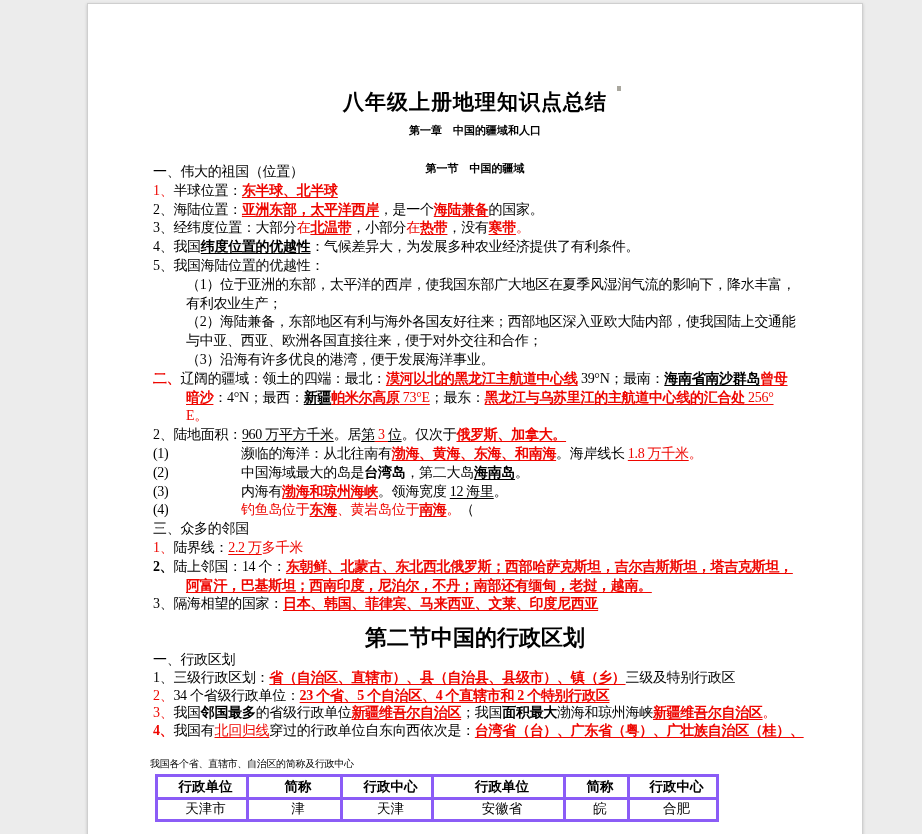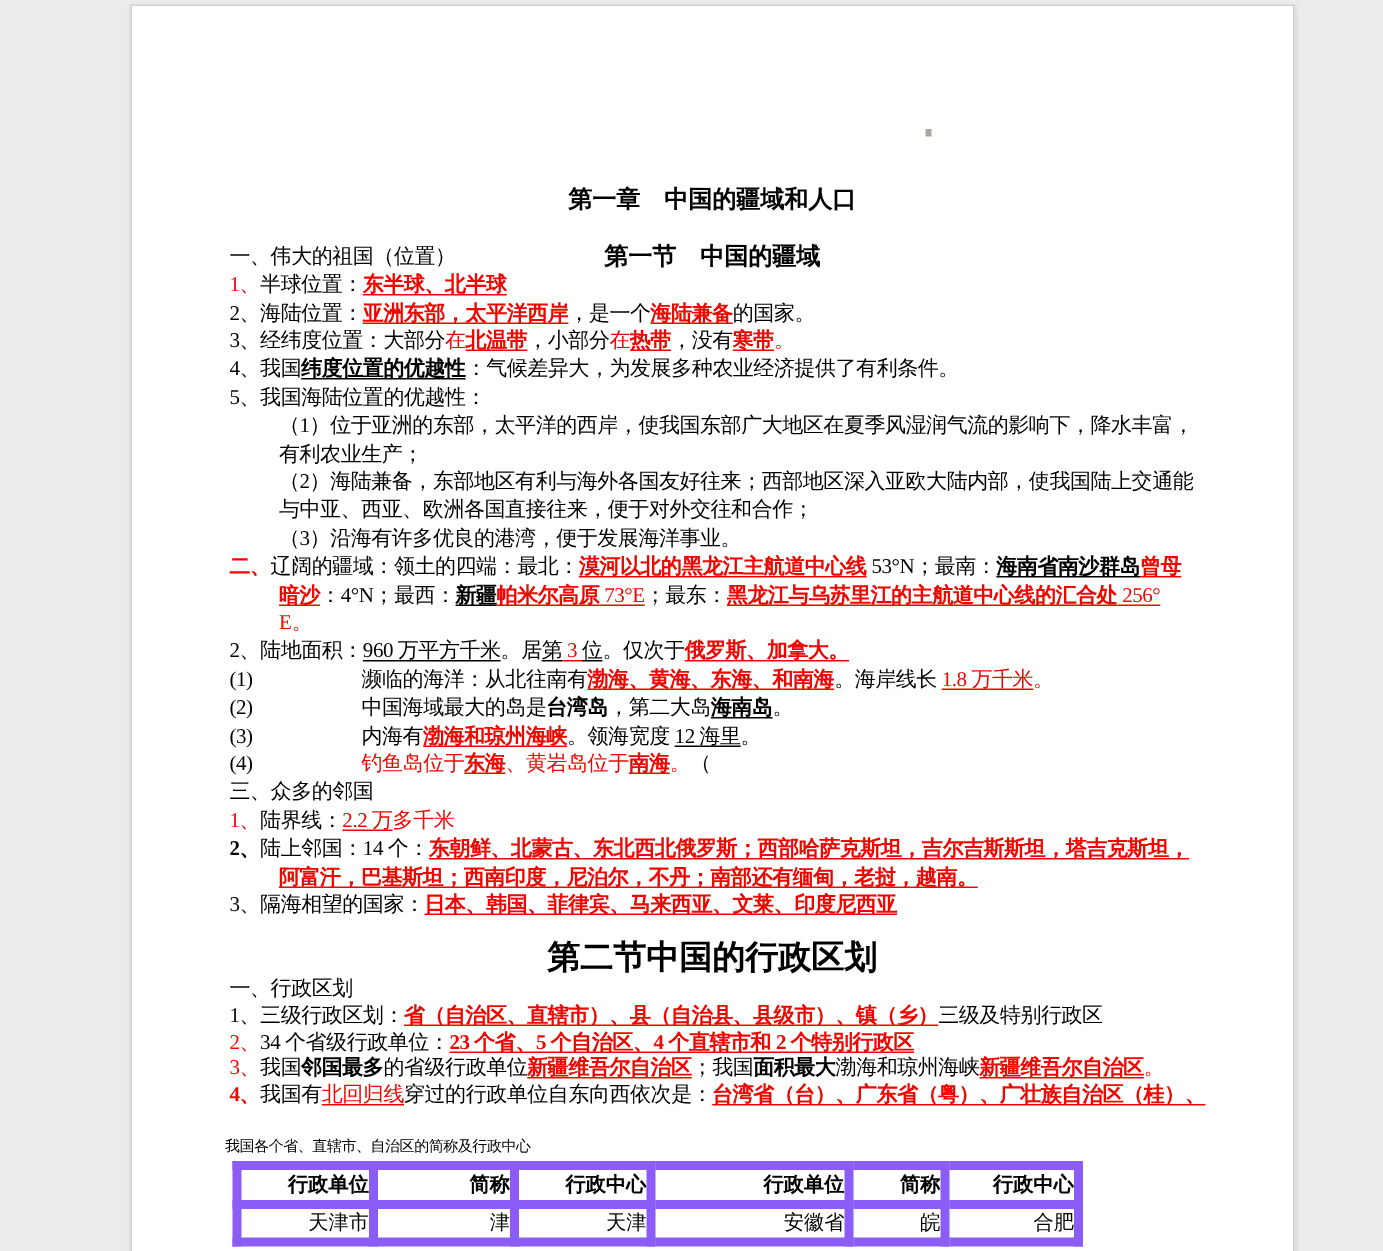--- a/index.html
+++ b/index.html
@@ -17,21 +17,21 @@
   }
   .doc-title{
     position:absolute;top:84px;left:0;right:0;margin:0;text-align:center;
     font-size:21px;font-weight:bold;letter-spacing:1px;
   }
   .cursor-mark{
     position:absolute;left:529px;top:82px;width:4px;height:5px;background:#a9a79e;
   }
   .chapter-heading,.section-heading{
     position:absolute;left:0;right:0;margin:0;text-align:center;
-    font-size:16px;font-weight:bold;
+    font-size:11px;font-weight:bold;
   }
   .chapter-heading{top:119px;}
   .section-heading{top:157px;}
   .section2-heading{
     position:absolute;top:619px;left:0;right:0;margin:0;text-align:center;
     font-size:22px;font-weight:bold;
   }
   .lines{position:absolute;left:65px;width:690px;font-size:14px;letter-spacing:-0.3px;}
   .lines1{top:159px;}
   .lines2{top:647px;}
@@ -45,48 +45,49 @@
   .ul{text-decoration:underline;text-underline-offset:2px;}
   .table-caption{
     position:absolute;top:753px;left:62px;margin:0;font-size:10px;letter-spacing:-0.3px;
   }
   .prov-table{
     position:absolute;top:770px;left:67px;
     border-collapse:collapse;table-layout:fixed;
     font-size:13.5px;
   }
   .prov-table th,.prov-table td{
-    border:6px solid #8b5cf6;text-align:right;padding:0 0 0 7px;height:19.5px;
+    border:3px solid #8b5cf6;text-align:center;padding:0 0 0 7px;height:19.5px;
     overflow:hidden;font-weight:normal;
   }
   .prov-table th{font-weight:bold;}
   col.c1{width:91px;}col.c2{width:94px;}col.c3{width:91px;}
   col.c4{width:132px;}col.c5{width:64px;}col.c6{width:89px;}
 </style>
 </head>
 <body>
 
 <div class="page">
+  <h1 class="doc-title">八年级上册地理知识点总结</h1>
   <span class="cursor-mark"></span>
   <h2 class="chapter-heading">第一章　中国的疆域和人口</h2>
   <h3 class="section-heading">第一节　中国的疆域</h3>
 
   <div class="lines lines1" id="lines1">
       <div class="line"><span class="seg">一、伟大的祖国（位置）</span></div>
       <div class="line"><span class="seg red">1、</span><span class="seg">半球位置：</span><span class="seg red bold ul">东半球、北半球</span></div>
       <div class="line"><span class="seg">2、海陆位置：</span><span class="seg red bold ul">亚洲东部，太平洋西岸</span><span class="seg">，是一个</span><span class="seg red bold ul">海陆兼备</span><span class="seg">的国家。</span></div>
       <div class="line"><span class="seg">3、经纬度位置：大部分</span><span class="seg red">在</span><span class="seg red bold ul">北温带</span><span class="seg">，小部分</span><span class="seg red">在</span><span class="seg red bold ul">热带</span><span class="seg">，没有</span><span class="seg red bold ul">寒带</span><span class="seg red">。</span></div>
       <div class="line"><span class="seg">4、我国</span><span class="seg bold ul">纬度位置的优越性</span><span class="seg">：气候差异大，为发展多种农业经济提供了有利条件。</span></div>
       <div class="line"><span class="seg">5、我国海陆位置的优越性：</span></div>
       <div class="line ind"><span class="seg">（1）位于亚洲的东部，太平洋的西岸，使我国东部广大地区在夏季风湿润气流的影响下，降水丰富，</span></div>
       <div class="line ind"><span class="seg">有利农业生产；</span></div>
       <div class="line ind"><span class="seg">（2）海陆兼备，东部地区有利与海外各国友好往来；西部地区深入亚欧大陆内部，使我国陆上交通能</span></div>
       <div class="line ind"><span class="seg">与中亚、西亚、欧洲各国直接往来，便于对外交往和合作；</span></div>
       <div class="line ind"><span class="seg">（3）沿海有许多优良的港湾，便于发展海洋事业。</span></div>
-      <div class="line"><span class="seg red bold">二、</span><span class="seg">辽阔的疆域：领土的四端：最北：</span><span class="seg red bold ul">漠河以北的黑龙江主航道中心线</span><span class="seg"> 53°N；最南：</span><span class="seg bold ul">海南省南沙群岛</span><span class="seg red bold ul">曾母</span></div>
+      <div class="line"><span class="seg red bold">二、</span><span class="seg">辽阔的疆域：领土的四端：最北：</span><span class="seg red bold ul">漠河以北的黑龙江主航道中心线</span><span class="seg"> 39°N；最南：</span><span class="seg bold ul">海南省南沙群岛</span><span class="seg red bold ul">曾母</span></div>
       <div class="line ind"><span class="seg red bold ul">暗沙</span><span class="seg">：4°N；最西：</span><span class="seg bold ul">新疆</span><span class="seg red bold ul">帕米尔高原</span><span class="seg red ul"> 73°E</span><span class="seg">；最东：</span><span class="seg red bold ul">黑龙江与乌苏里江的主航道中心线的汇合处</span><span class="seg red ul"> 256°</span></div>
       <div class="line ind"><span class="seg red">E。</span></div>
       <div class="line"><span class="seg">2、陆地面积：</span><span class="seg ul">960 万平方千米</span><span class="seg">。居</span><span class="seg ul">第</span><span class="seg red ul"> 3 </span><span class="seg ul">位</span><span class="seg">。仅次于</span><span class="seg red bold ul">俄罗斯、加拿大。</span></div>
       <div class="line"><span class="pnum">(1)</span><span class="seg">濒临的海洋：从北往南有</span><span class="seg red bold ul">渤海、黄海、东海、和南海</span><span class="seg">。海岸线长 </span><span class="seg red ul">1.8 万千米</span><span class="seg red">。</span></div>
       <div class="line"><span class="pnum">(2)</span><span class="seg">中国海域最大的岛是</span><span class="seg bold">台湾岛</span><span class="seg">，第二大岛</span><span class="seg bold ul">海南岛</span><span class="seg">。</span></div>
       <div class="line"><span class="pnum">(3)</span><span class="seg">内海有</span><span class="seg red bold ul">渤海和琼州海峡</span><span class="seg">。领海宽度 </span><span class="seg ul">12 海里</span><span class="seg">。</span></div>
       <div class="line"><span class="pnum">(4)</span><span class="seg red">钓鱼岛位于</span><span class="seg red bold ul">东海</span><span class="seg red">、黄岩岛位于</span><span class="seg red bold ul">南海</span><span class="seg red">。</span><span class="seg">（</span></div>
       <div class="line"><span class="seg">三、众多的邻国</span></div>
       <div class="line"><span class="seg red">1、</span><span class="seg">陆界线：</span><span class="seg red ul">2.2 万</span><span class="seg red">多千米</span></div>
       <div class="line"><span class="seg bold">2、</span><span class="seg">陆上邻国：14 个：</span><span class="seg red bold ul">东朝鲜、北蒙古、东北西北俄罗斯；西部哈萨克斯坦，吉尔吉斯斯坦，塔吉克斯坦，</span></div>

